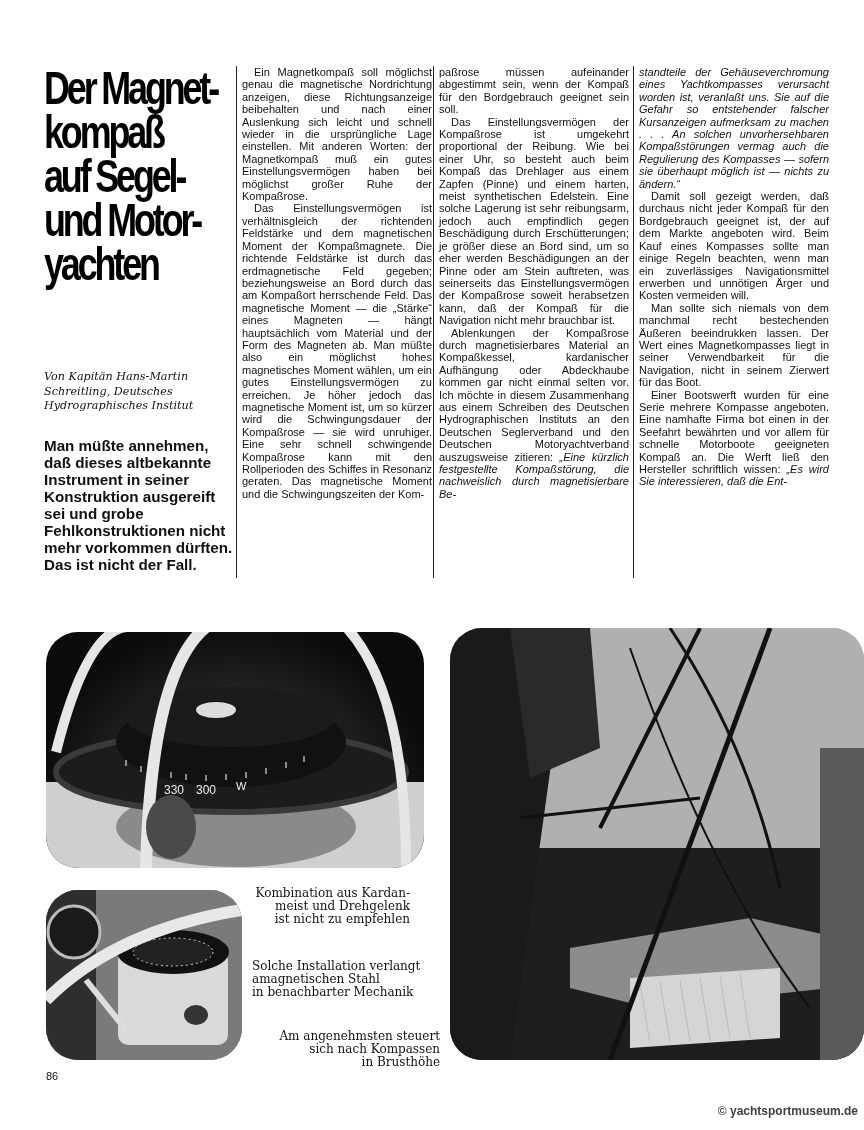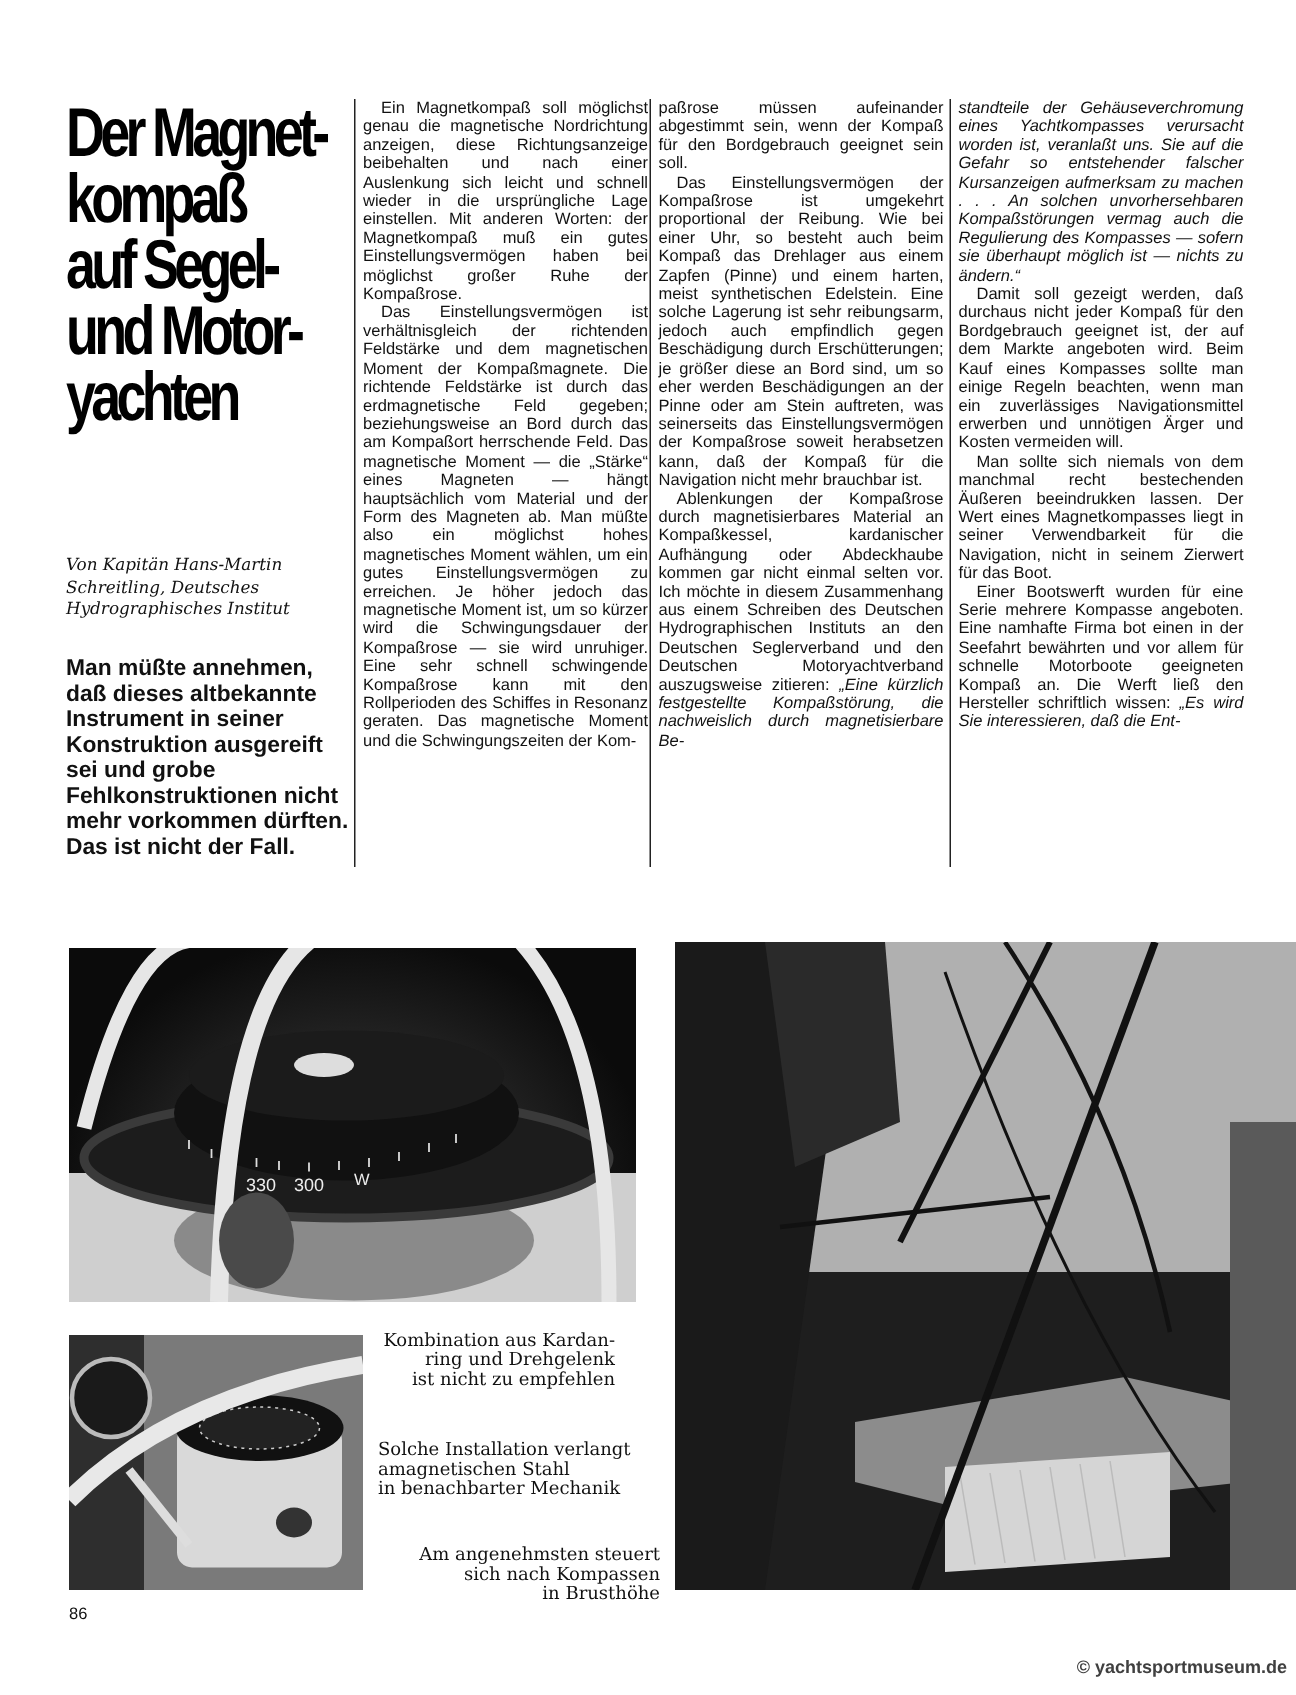--- a/index.html
+++ b/index.html
@@ -12,21 +12,21 @@
     font-family:"DejaVu Serif",serif;font-style:italic;font-size:11.2px;line-height:14.5px;}
   .lead{position:absolute;left:44px;top:437px;width:190px;
     font-family:"Liberation Sans",sans-serif;font-weight:bold;font-size:15.2px;line-height:17px;}
   .rule{position:absolute;width:1px;background:#222;}
   .col{position:absolute;top:66px;width:190px;
     font-family:Liberation Sans, sans-serif;font-size:11px;line-height:12.4px;text-align:justify;
     hyphens:none;}
   .col p{margin:0;text-indent:12px;}
   .col p.noindent{text-indent:0;}
   .col i{font-style:italic;}
-  .photo{position:absolute;overflow:hidden;}
+  .photo{position:absolute;overflow:hidden;border-radius:32px;}
   .caption{position:absolute;font-family:"DejaVu Serif",serif;font-size:12px;line-height:13px;}
   .pagenum{position:absolute;left:46px;top:1070px;font-family:"Liberation Sans",sans-serif;font-size:11px;}
   .copyright{position:absolute;right:6px;top:1104px;font-family:"Liberation Sans",sans-serif;font-size:12px;
     color:#404040;font-weight:bold;text-shadow:0 0 1px #fff,0 0 2px #fff;}
 </style>
 </head>
 <body>
 
 <div class="headline">
   <span>Der Magnet-</span>
@@ -133,21 +133,21 @@
       <path d="M220 0 Q300 120 330 260" stroke-width="3"></path>
       <path d="M180 20 Q260 250 360 380" stroke-width="2"></path>
       <line x1="70" y1="190" x2="250" y2="170" stroke-width="3"></line>
     </g>
     <rect x="370" y="120" width="44" height="312" fill="#5a5a5a"></rect>
   </svg>
 </div>
 
 <div class="caption" style="left:250px;top:887px;width:160px;text-align:right;">
   <div>Kombination aus Kardan-</div>
-  <div>ring und Drehgelenk</div>
+  <div>meist und Drehgelenk</div>
   <div>ist nicht zu empfehlen</div>
 </div>
 <div class="caption" style="left:252px;top:960px;width:190px;text-align:left;">
   <div>Solche Installation verlangt</div>
   <div>amagnetischen Stahl</div>
   <div>in benachbarter Mechanik</div>
 </div>
 <div class="caption" style="left:250px;top:1030px;width:190px;text-align:right;">
   <div>Am angenehmsten steuert</div>
   <div>sich nach Kompassen</div>

